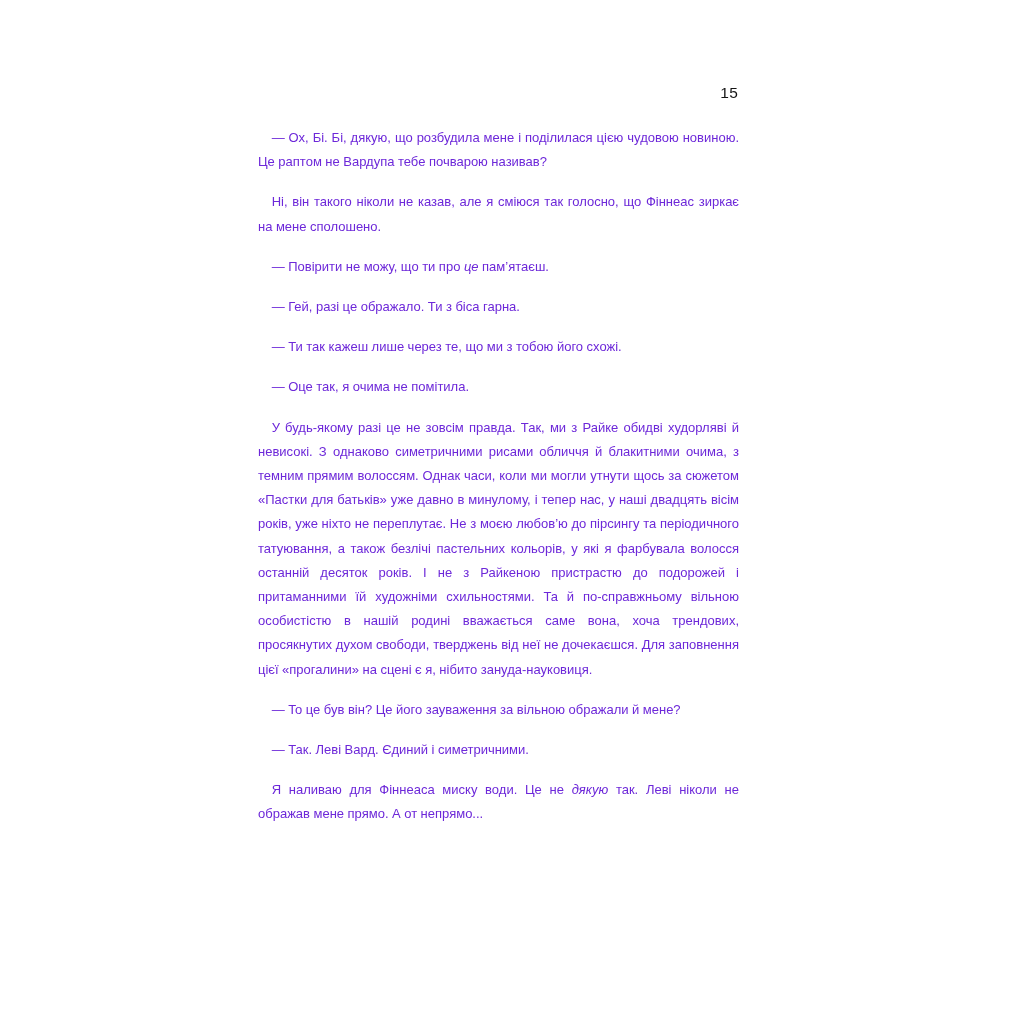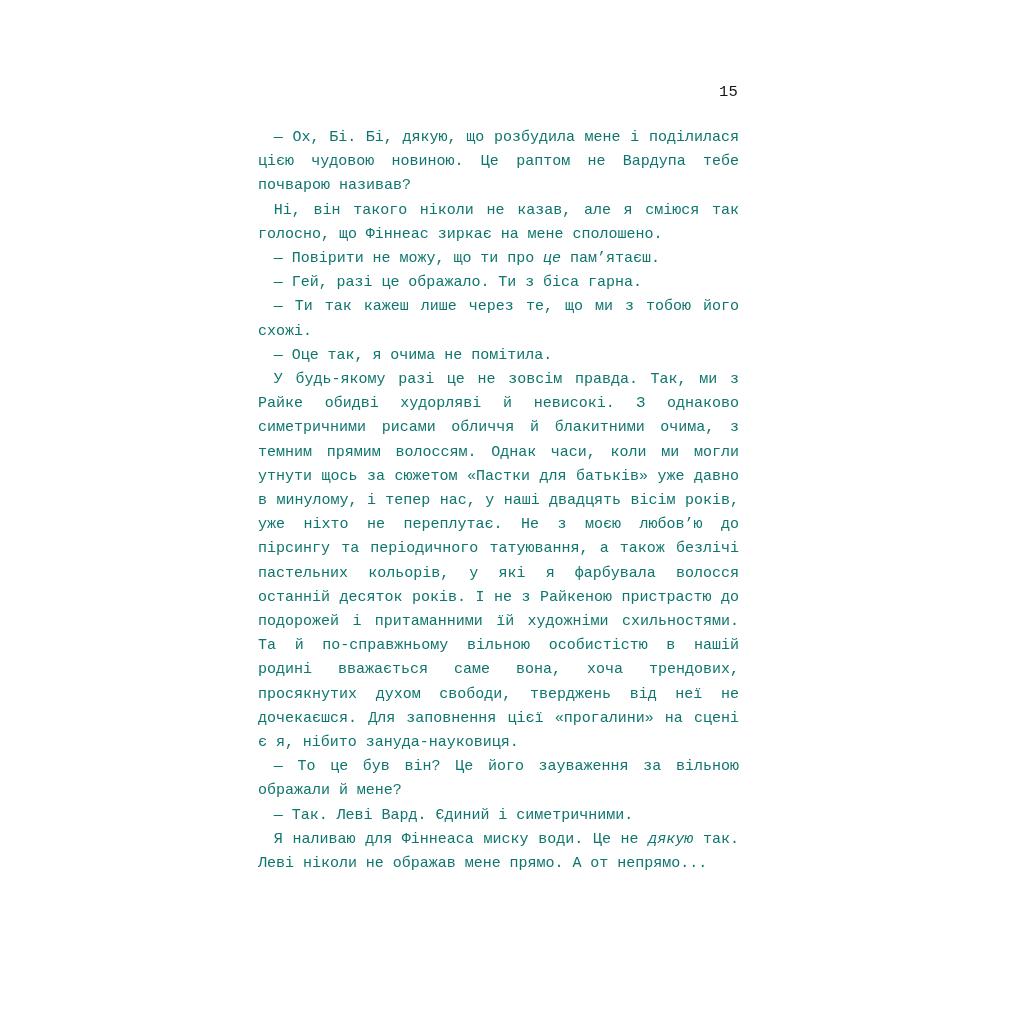--- a/index.html
+++ b/index.html
@@ -7,21 +7,21 @@
     margin: 0;
     padding: 0;
     background: #ffffff;
   }
   .page {
     position: relative;
     width: 1024px;
     height: 1024px;
     background: #ffffff;
     overflow: hidden;
-    font-family: Liberation Mono, monospace;
+    font-family: Liberation Sans, sans-serif;
     color: #0b0b0b;
     box-sizing: border-box;
   }
 
   
   .folio {
     position: absolute;
     top: 85px;
     left: 258px;
     width: 480px;
@@ -35,34 +35,34 @@
   
   .textblock {
     position: absolute;
     top: 126px;
     left: 258px;
     width: 481px;
   }
 
   .para {
     margin: 0;
-    font-size: 15px;
+    font-size: 13px;
     line-height: 24.2px;
     text-align: justify;
     text-align-last: left;
     text-indent: 1.05em;
     hyphens: manual;
     -webkit-hyphens: manual;
     word-spacing: -0.1px;
-    color: #0f766e;
+    color: #6d28d9;
   }
 
   
   .para + .para {
-    margin-top: 0;
+    margin-top: 16px;
   }
 
   em {
     font-style: italic;
   }
 </style>
 </head>
 <body>
 
 <div class="page">

